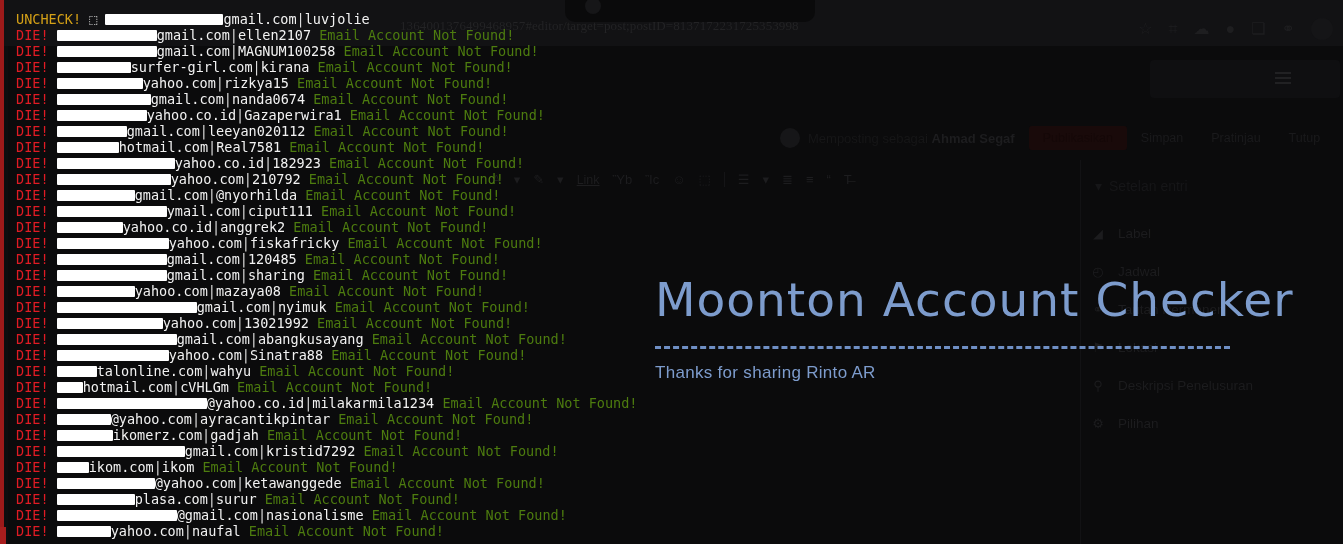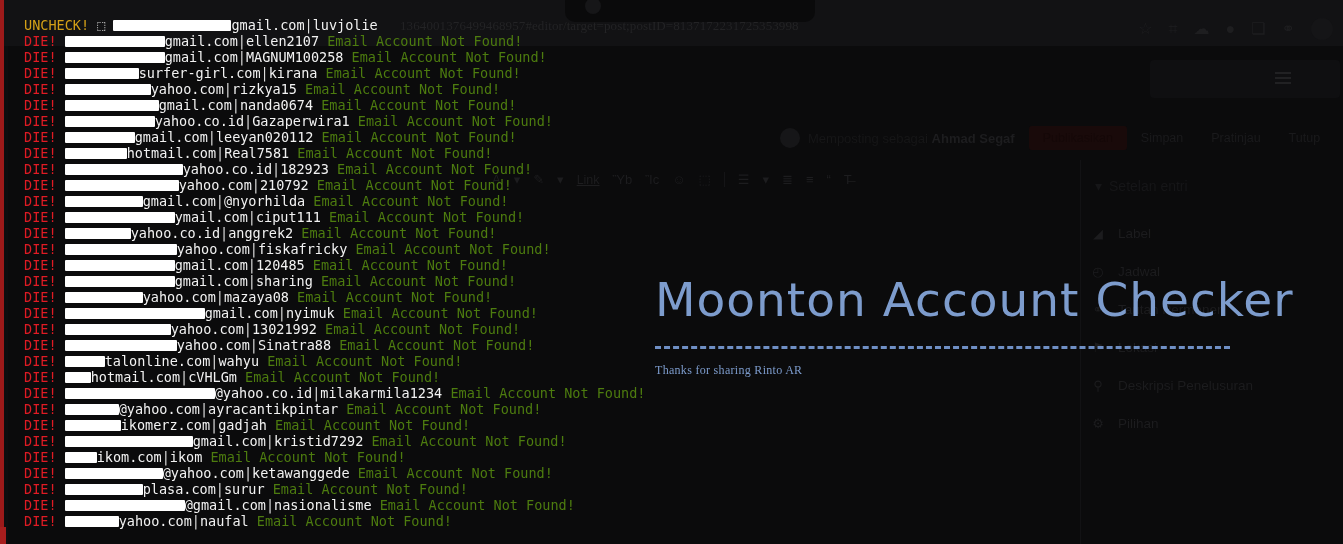--- a/index.html
+++ b/index.html
@@ -154,23 +154,23 @@
   .bg-left-rail {
     position: absolute;
     left: 0; top: 46px; bottom: 0;
     width: 8px;
     background: #0d0d0f;
   }
 
   
   #console {
     position: absolute;
-    left: 12px; top: 0;
+    left: 4px; top: 0;
     z-index: 3;
-    padding: 17px 0 0 0;
+    padding: 11px 0 0 0;
     font-family: "DejaVu Sans Mono", monospace;
     font-size: 13.5px;
     line-height: 16px;
     white-space: nowrap;
   }
   .log-line {
     height: 16px;
     padding-left: 12px;
     overflow: visible;
   }
@@ -221,22 +221,22 @@
     line-height: 1.05;
     white-space: nowrap;
   }
   #banner .rule {
     margin-top: 22px;
     border-top: 3px dashed #6f8fc4;
     height: 0;
   }
   #banner .subtitle {
     margin-top: 14px;
-    font-family: Liberation Serif, serif;
-    font-size: 12px;
+    font-family: Liberation Sans, sans-serif;
+    font-size: 17px;
     color: #7d9ccd;
     letter-spacing: .3px;
     white-space: nowrap;
   }
 </style>
 </head>
 <body>
 
 <div id="screen">
 
@@ -343,20 +343,21 @@
       <div class="log-line"><span class="tag-die">DIE! </span><span class="redact" style="width: 114px;"></span><span class="mail">yahoo.com</span><span class="sep">|</span><span class="user">210792</span><span class="notfound"> Email Account Not Found!</span></div>
       <div class="log-line"><span class="tag-die">DIE! </span><span class="redact" style="width: 78px;"></span><span class="mail">gmail.com</span><span class="sep">|</span><span class="user">@nyorhilda</span><span class="notfound"> Email Account Not Found!</span></div>
       <div class="log-line"><span class="tag-die">DIE! </span><span class="redact" style="width: 110px;"></span><span class="mail">ymail.com</span><span class="sep">|</span><span class="user">ciput111</span><span class="notfound"> Email Account Not Found!</span></div>
       <div class="log-line"><span class="tag-die">DIE! </span><span class="redact" style="width: 66px;"></span><span class="mail">yahoo.co.id</span><span class="sep">|</span><span class="user">anggrek2</span><span class="notfound"> Email Account Not Found!</span></div>
       <div class="log-line"><span class="tag-die">DIE! </span><span class="redact" style="width: 112px;"></span><span class="mail">yahoo.com</span><span class="sep">|</span><span class="user">fiskafricky</span><span class="notfound"> Email Account Not Found!</span></div>
       <div class="log-line"><span class="tag-die">DIE! </span><span class="redact" style="width: 110px;"></span><span class="mail">gmail.com</span><span class="sep">|</span><span class="user">120485</span><span class="notfound"> Email Account Not Found!</span></div>
       <div class="log-line"><span class="tag-die">DIE! </span><span class="redact" style="width: 110px;"></span><span class="mail">gmail.com</span><span class="sep">|</span><span class="user">sharing</span><span class="notfound"> Email Account Not Found!</span></div>
       <div class="log-line"><span class="tag-die">DIE! </span><span class="redact" style="width: 78px;"></span><span class="mail">yahoo.com</span><span class="sep">|</span><span class="user">mazaya08</span><span class="notfound"> Email Account Not Found!</span></div>
       <div class="log-line"><span class="tag-die">DIE! </span><span class="redact" style="width: 140px;"></span><span class="mail">gmail.com</span><span class="sep">|</span><span class="user">nyimuk</span><span class="notfound"> Email Account Not Found!</span></div>
       <div class="log-line"><span class="tag-die">DIE! </span><span class="redact" style="width: 106px;"></span><span class="mail">yahoo.com</span><span class="sep">|</span><span class="user">13021992</span><span class="notfound"> Email Account Not Found!</span></div>
+      <div class="log-line"><span class="tag-die">DIE! </span><span class="redact" style="width: 120px;"></span><span class="mail">gmail.com</span><span class="sep">|</span><span class="user">abangkusayang</span><span class="notfound"> Email Account Not Found!</span></div>
       <div class="log-line"><span class="tag-die">DIE! </span><span class="redact" style="width: 112px;"></span><span class="mail">yahoo.com</span><span class="sep">|</span><span class="user">Sinatra88</span><span class="notfound"> Email Account Not Found!</span></div>
       <div class="log-line"><span class="tag-die">DIE! </span><span class="redact" style="width: 40px;"></span><span class="mail">talonline.com</span><span class="sep">|</span><span class="user">wahyu</span><span class="notfound"> Email Account Not Found!</span></div>
       <div class="log-line"><span class="tag-die">DIE! </span><span class="redact" style="width: 26px;"></span><span class="mail">hotmail.com</span><span class="sep">|</span><span class="user">cVHLGm</span><span class="notfound"> Email Account Not Found!</span></div>
       <div class="log-line"><span class="tag-die">DIE! </span><span class="redact" style="width: 150px;"></span><span class="mail">@yahoo.co.id</span><span class="sep">|</span><span class="user">milakarmila1234</span><span class="notfound"> Email Account Not Found!</span></div>
       <div class="log-line"><span class="tag-die">DIE! </span><span class="redact" style="width: 54px;"></span><span class="mail">@yahoo.com</span><span class="sep">|</span><span class="user">ayracantikpintar</span><span class="notfound"> Email Account Not Found!</span></div>
       <div class="log-line"><span class="tag-die">DIE! </span><span class="redact" style="width: 56px;"></span><span class="mail">ikomerz.com</span><span class="sep">|</span><span class="user">gadjah</span><span class="notfound"> Email Account Not Found!</span></div>
       <div class="log-line"><span class="tag-die">DIE! </span><span class="redact" style="width: 128px;"></span><span class="mail">gmail.com</span><span class="sep">|</span><span class="user">kristid7292</span><span class="notfound"> Email Account Not Found!</span></div>
       <div class="log-line"><span class="tag-die">DIE! </span><span class="redact" style="width: 32px;"></span><span class="mail">ikom.com</span><span class="sep">|</span><span class="user">ikom</span><span class="notfound"> Email Account Not Found!</span></div>
       <div class="log-line"><span class="tag-die">DIE! </span><span class="redact" style="width: 98px;"></span><span class="mail">@yahoo.com</span><span class="sep">|</span><span class="user">ketawanggede</span><span class="notfound"> Email Account Not Found!</span></div>
       <div class="log-line"><span class="tag-die">DIE! </span><span class="redact" style="width: 78px;"></span><span class="mail">plasa.com</span><span class="sep">|</span><span class="user">surur</span><span class="notfound"> Email Account Not Found!</span></div>

